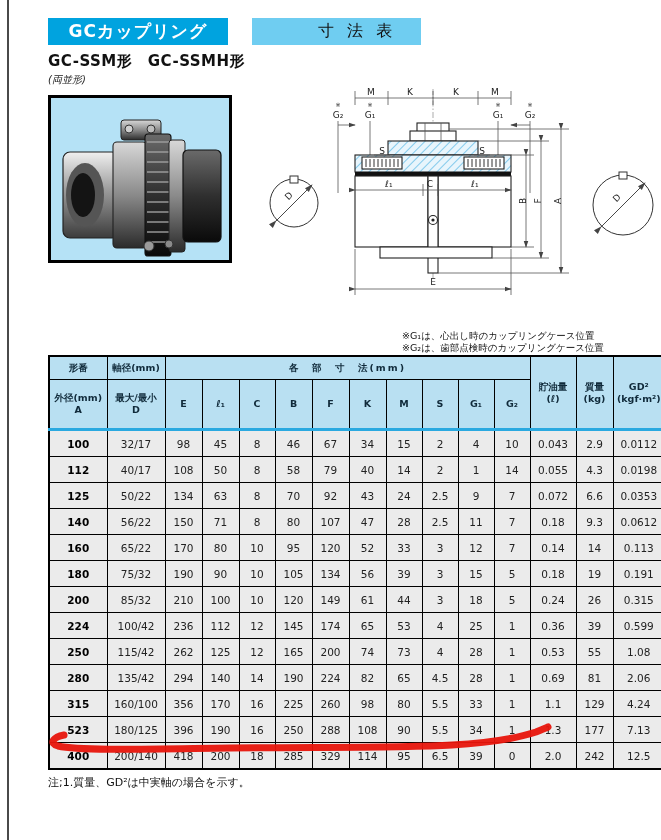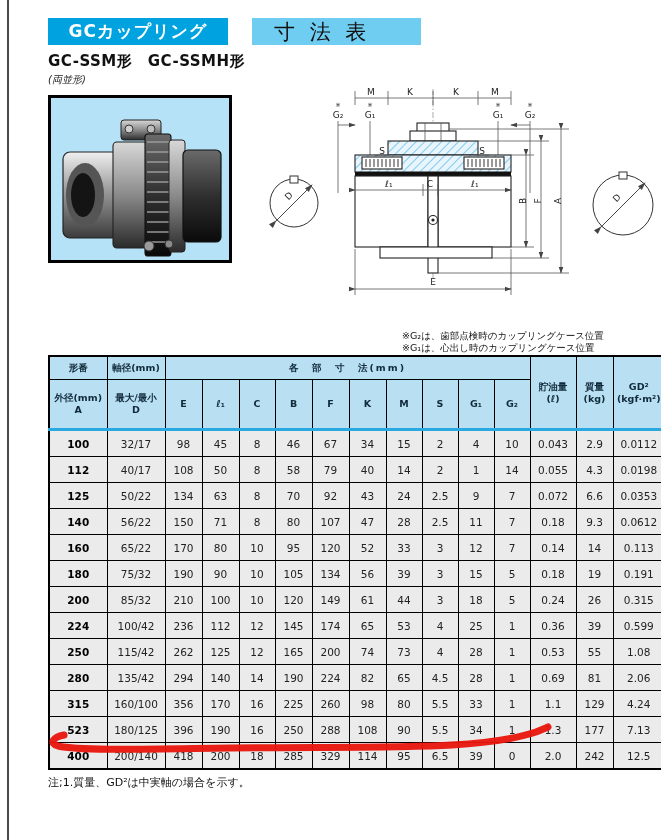--- a/index.html
+++ b/index.html
@@ -5,21 +5,21 @@
   html,body{margin:0;padding:0;background:#fff;}
   #page{position:relative;width:661px;height:840px;background:#ffffff;overflow:hidden;
         font-family:"DejaVu Sans","Liberation Sans",sans-serif;color:#1a1a1a;}
   .scan-edge{position:absolute;left:7px;top:0;width:2px;height:840px;background:#4a4a4a;}
   
   .band-dark{position:absolute;left:48px;top:18px;width:180px;height:27px;background:#00a3df;
              display:flex;align-items:center;justify-content:center;}
   .band-dark span{color:#fff;font-weight:bold;font-size:17px;letter-spacing:1px;}
   .band-light{position:absolute;left:252px;top:18px;width:169px;height:27px;background:#6fcdf1;
               display:flex;align-items:center;justify-content:flex-start;padding-left:22px;box-sizing:border-box;}
-  .band-light span{color:#111;font-size:21px;letter-spacing:4px;}
+  .band-light span{color:#111;font-size:16px;letter-spacing:4px;margin-left:44px;}
   .models{position:absolute;left:48px;top:52px;font-size:15px;font-weight:bold;color:#111;letter-spacing:.5px;}
   .variant{position:absolute;left:48px;top:73px;font-size:10px;color:#222;font-style:italic;}
   
   .photo{position:absolute;left:48px;top:95px;width:184px;height:168px;border:3px solid #000;
          background:#b5e2f6;box-sizing:border-box;}
   .photo svg{display:block;width:100%;height:100%;}
   
   .diagram{position:absolute;left:260px;top:85px;width:401px;height:248px;}
   .diagram svg{display:block;width:100%;height:100%;}
   .diagram text{font-family:"DejaVu Sans","Liberation Sans",sans-serif;font-size:9px;fill:#222;}
@@ -235,22 +235,22 @@
       <g>
         <circle cx="363" cy="120" r="30" fill="none" stroke="#333" stroke-width="1"></circle>
         <rect x="359" y="87" width="8" height="7" fill="#fff" stroke="#333" stroke-width="1"></rect>
         <line x1="341" y1="142" x2="385" y2="98" stroke="#333" stroke-width="0.9" marker-start="url(#ar)" marker-end="url(#ar)"></line>
         <text x="355" y="118" transform="rotate(-45 355 116)">D</text>
       </g>
     </svg>
   </div>
 
   <div class="dnotes">
+    <div>※G₁は、心出し時のカップリングケース位置</div>
     <div>※G₂は、歯部点検時のカップリングケース位置</div>
-    <div>※G₁は、心出し時のカップリングケース位置</div>
   </div>
 
   <table class="dims">
     <colgroup>
       <col style="width:58px">
         <col style="width:58px">
       <col style="width:37px">
         <col style="width:37px">
         <col style="width:36px">
         <col style="width:37px">

